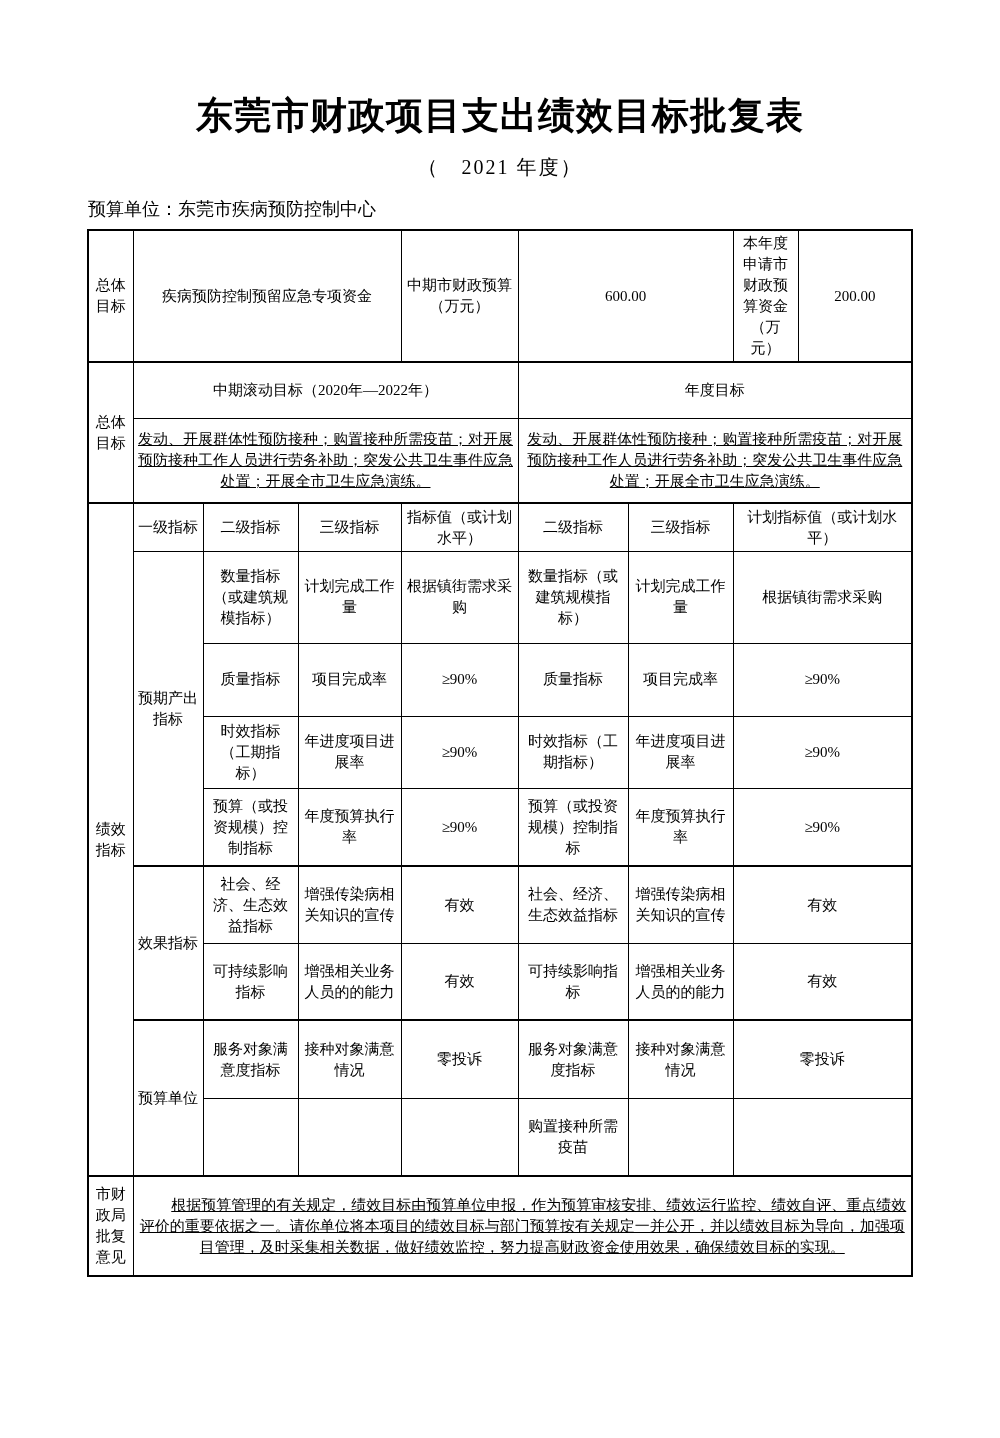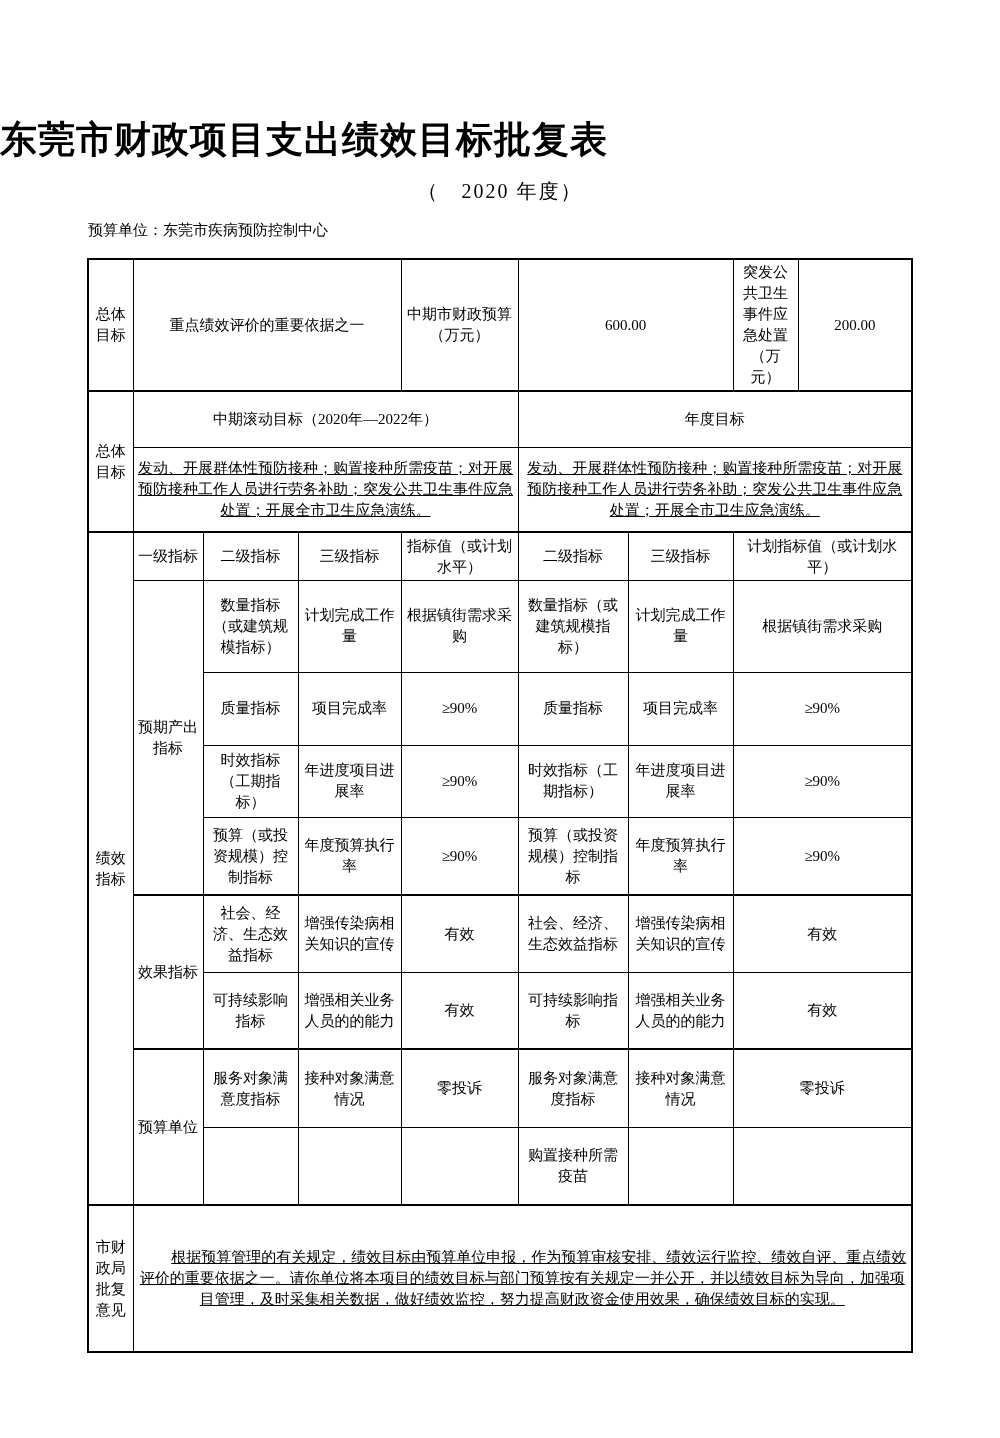--- a/index.html
+++ b/index.html
@@ -5,36 +5,37 @@
   html,body{margin:0;padding:0;}
   body{
     width:1000px;height:1438px;
     background:#ffffff;
     color:#000;
     font-family:"Liberation Serif","DejaVu Serif",serif;
     -webkit-font-smoothing:antialiased;
   }
   .page{position:relative;width:1000px;height:1438px;overflow:hidden;}
   .doc-title{
-    margin-top:118px;
+    margin-top:94px;
+    text-align:center;
     font-size:37px;
     font-weight:bold;
     letter-spacing:1px;
     line-height:1.2;
   }
   .doc-subtitle{
     margin-top:16px;
     text-align:center;
     font-size:20px;
     letter-spacing:2px;
   }
   .unit-line{
     width:824px;
-    margin:16px auto 18px auto;
-    font-size:15px;
+    margin:16px auto 8px auto;
+    font-size:18px;
     text-align:left;
   }
   table.main{
     width:824px;
     margin:0 auto;
     border-collapse:collapse;
     table-layout:fixed;
     border:2px solid #000;
     font-size:15px;
   }
@@ -57,43 +58,43 @@
   td.approval-text{vertical-align:top;padding-top:10px;}
   td.approval-text .indent{text-indent:2.2em;display:block;}
   td.label-col{padding:2px 3px;}
 </style>
 </head>
 <body>
 
 <div class="page">
 
   <div class="doc-title">东莞市财政项目支出绩效目标批复表</div>
-  <div class="doc-subtitle">（　2020 年度）</div>
+  <div class="doc-subtitle">（　2021 年度）</div>
   <div class="unit-line">预算单位：东莞市疾病预防控制中心</div>
 
   <table class="main">
     <colgroup>
       <col style="width:45px">
         <col style="width:70px">
         <col style="width:95px">
         <col style="width:103px">
       <col style="width:117px">
         <col style="width:110px">
         <col style="width:105px">
         <col style="width:65px">
         <col style="width:114px">
     </colgroup>
 
     <tbody>
         <tr style="height:123px">
       <td class="label-col">总体目标</td>
-      <td colspan="3">重点绩效评价的重要依据之一</td>
+      <td colspan="3">疾病预防控制预留应急专项资金</td>
       <td>中期市财政预算（万元）</td>
       <td colspan="2">600.00</td>
-      <td class="label-col">突发公共卫生事件应急处置（万元）</td>
+      <td class="label-col">本年度申请市财政预算资金（万元）</td>
       <td>200.00</td>
     </tr>
 
     <tr class="sec-start" style="height:56px">
       <td rowspan="2" class="label-col">总体目标</td>
       <td colspan="4">中期滚动目标（2020年—2022年）</td>
       <td colspan="4">年度目标</td>
     </tr>
     <tr style="height:85px">
       <td colspan="4" class="goal-text">发动、开展群体性预防接种；购置接种所需疫苗；对开展预防接种工作人员进行劳务补助；突发公共卫生事件应急处置；开展全市卫生应急演练。</td>
@@ -174,21 +175,21 @@
     </tr>
     <tr style="height:78px">
       <td></td>
       <td></td>
       <td></td>
       <td>购置接种所需疫苗</td>
       <td></td>
       <td colspan="2"></td>
     </tr>
 
-    <tr class="sec-start" style="height:147px">
+    <tr class="sec-start" style="height:100px">
       <td class="label-col">市财政局批复意见</td>
       <td colspan="8" class="approval-text">
         <span class="indent">根据预算管理的有关规定，绩效目标由预算单位申报，作为预算审核安排、绩效运行监控、绩效自评、重点绩效评价的重要依据之一。请你单位将本项目的绩效目标与部门预算按有关规定一并公开，并以绩效目标为导向，加强项目管理，及时采集相关数据，做好绩效监控，努力提高财政资金使用效果，确保绩效目标的实现。</span>
       </td>
     </tr>
   </tbody>
     </table>
 
 </div>
 

